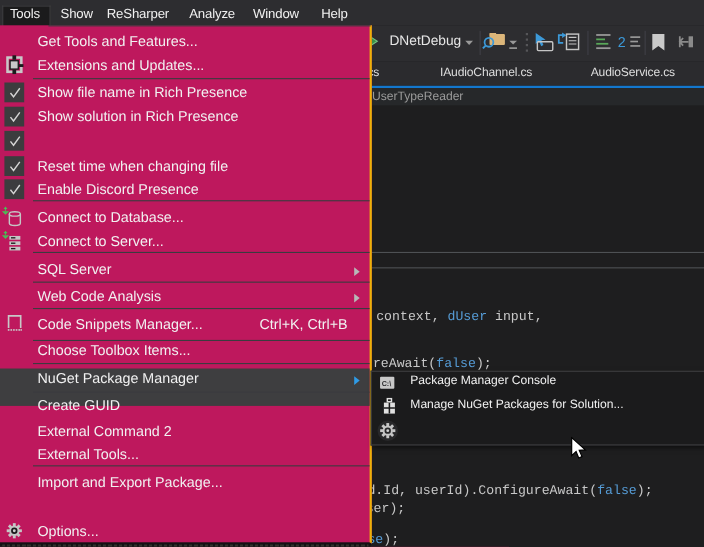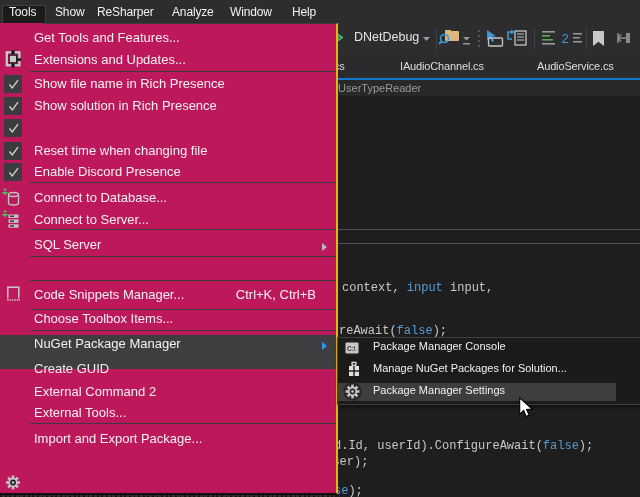--- a/index.html
+++ b/index.html
@@ -100,21 +100,21 @@
 <div class="abs" style="left:354px;top:30px;color:#e6e6e6;font-size:12.5px">DNetDebug</div>
 
 <div class="abs bartxt" style="left:334px;top:60px;color:#dedede;font-size:11px">cs</div>
 <div class="abs bartxt" style="left:400px;top:60px;color:#dedede;font-size:11px">IAudioChannel.cs</div>
 <div class="abs bartxt" style="left:537px;top:60px;color:#dedede;font-size:11px">AudioService.cs</div>
 <div class="abs" style="left:332px;top:82px;color:#9a9a9a;font-size:11px">dUserTypeReader</div>
 
 <div class="hline" style="top:229px"></div>
 <div class="hline" style="top:243px"></div>
 <div class="code" style="left:339px;top:324px">reAwait(<span class="kw">false</span>);</div>
-<div class="code" style="left:342px;top:281px">context, <span class="kw">input</span> input,</div>
+<div class="code" style="left:342px;top:281px">context, <span class="kw">dUser</span> input,</div>
 <div class="code" style="left:334px;top:439px">d.Id, userId).ConfigureAwait(<span class="kw">false</span>);</div>
 <div class="code" style="left:318px;top:455px">dUser);</div>
 <div class="code" style="left:334px;top:484px"><span class="kw">se</span>);</div>
 
 <div class="abs bartxt" style="left:9px">Tools</div>
 <div class="abs bartxt" style="left:55px">Show</div>
 <div class="abs bartxt" style="left:97px">ReSharper</div>
 <div class="abs bartxt" style="left:172px">Analyze</div>
 <div class="abs bartxt" style="left:230px">Window</div>
 <div class="abs bartxt" style="left:292px">Help</div>
@@ -127,32 +127,34 @@
   <div class="mi" style="top:50px">Show file name in Rich Presence</div>
   <div class="mi" style="top:71.5px">Show solution in Rich Presence</div>
   <div class="mi" style="top:138px">Enable Discord Presence</div>
   <div class="mi" style="top:116.5px">Reset time when changing file</div>
   <div class="sep" style="top:158.5px"></div>
   <div class="mi" style="top:164px">Connect to Database...</div>
   <div class="mi" style="top:186px">Connect to Server...</div>
   <div class="sep" style="top:206px"></div>
   <div class="mi" style="top:211px">SQL Server<span class="arrow" style="top:8.5px"></span></div>
   <div class="sep" style="top:232.5px"></div>
+  <div class="mi" style="top:235.5px">Web Code Analysis<span class="arrow" style="top:8.5px"></span></div>
   <div class="sep" style="top:257px"></div>
   <div class="mi" style="top:261px">Code Snippets Manager...<span class="sc">Ctrl+K, Ctrl+B</span></div>
   <div class="sep" style="top:285.5px"></div>
   <div class="mi" style="top:285px">Choose Toolbox Items...</div>
   <div class="sep" style="top:307px"></div>
   <div class="mi hl" style="top:312px;height:34px;line-height:18px">NuGet Package Manager<span class="arrow" style="top:6.5px;border-color:transparent transparent transparent #2f9be6"></span></div>
   <div class="sep" style="top:332.5px"></div>
   <div class="mi" style="top:334.5px">Create GUID</div>
   <div class="mi" style="top:357.5px">External Command 2</div>
   <div class="mi" style="top:378.5px">External Tools...</div>
   <div class="sep" style="top:400px"></div>
   <div class="mi" style="top:405px">Import and Export Package...</div>
+  <div class="mi" style="top:448.5px">Options...</div>
 
   <div class="chk" style="top:52px"><svg width="18" height="18">
         <path d="M5.5 9.5 L8.3 13 L14 5.2" stroke="#d4d4d4" stroke-width="1.3" fill="none"></path>
       </svg></div>
   <div class="chk" style="top:73.5px"><svg width="18" height="18">
         <path d="M5.5 9.5 L8.3 13 L14 5.2" stroke="#d4d4d4" stroke-width="1.3" fill="none"></path>
       </svg></div>
   <div class="chk" style="top:96px"><svg width="18" height="18">
         <path d="M5.5 9.5 L8.3 13 L14 5.2" stroke="#d4d4d4" stroke-width="1.3" fill="none"></path>
       </svg></div>
@@ -222,21 +224,20 @@
 <div class="abs" style="left:44px;top:23px;width:293px;height:1px;background:#3a3a3d;z-index:11"></div>
 <div class="abs" style="left:0;top:494px;width:337px;height:3px;z-index:10;background:#151516;border-top:1px solid #0e0e0f;box-sizing:border-box"></div>
 <div class="abs" style="left:2px;top:495px;width:333px;height:2px;z-index:10;background:repeating-linear-gradient(90deg,#34322d 0 2.8px,#151516 2.8px 4.6px)"></div>
 
 <div class="abs" id="toolsbox"></div>
 <div class="abs bartxt" style="left:9px;z-index:12">Tools</div>
 
 <div class="abs" id="submenu">
   <div class="si" style="top:-2.5px">Package Manager Console</div>
   <div class="si" style="top:20px">Manage NuGet Packages for Solution...</div>
-  <div class="si hl" style="top:45px;height:18px;line-height:15px">Package Manager Settings</div>
   <svg class="abs" style="left:0;top:0" width="302" height="64" viewBox="0 0 302 64">
 
     <rect x="7.5" y="4.5" width="13" height="11" rx="1" fill="#c8c8c8"></rect>
     <text x="9" y="12.5" font-family="Liberation Sans, sans-serif" font-size="6.5" font-weight="bold" fill="#2d2d30">C:\</text>
 
     <rect x="11" y="28" width="10" height="10" fill="#e0e0e0"></rect>
     <line x1="16" y1="28" x2="16" y2="38" stroke="#1b1b1c" stroke-width="1.4"></line>
     <line x1="11" y1="33" x2="21" y2="33" stroke="#1b1b1c" stroke-width="1.4"></line>
     <rect x="14.1" y="24.4" width="3.8" height="2.8" fill="none" stroke="#e0e0e0" stroke-width="1.3"></rect>
 

